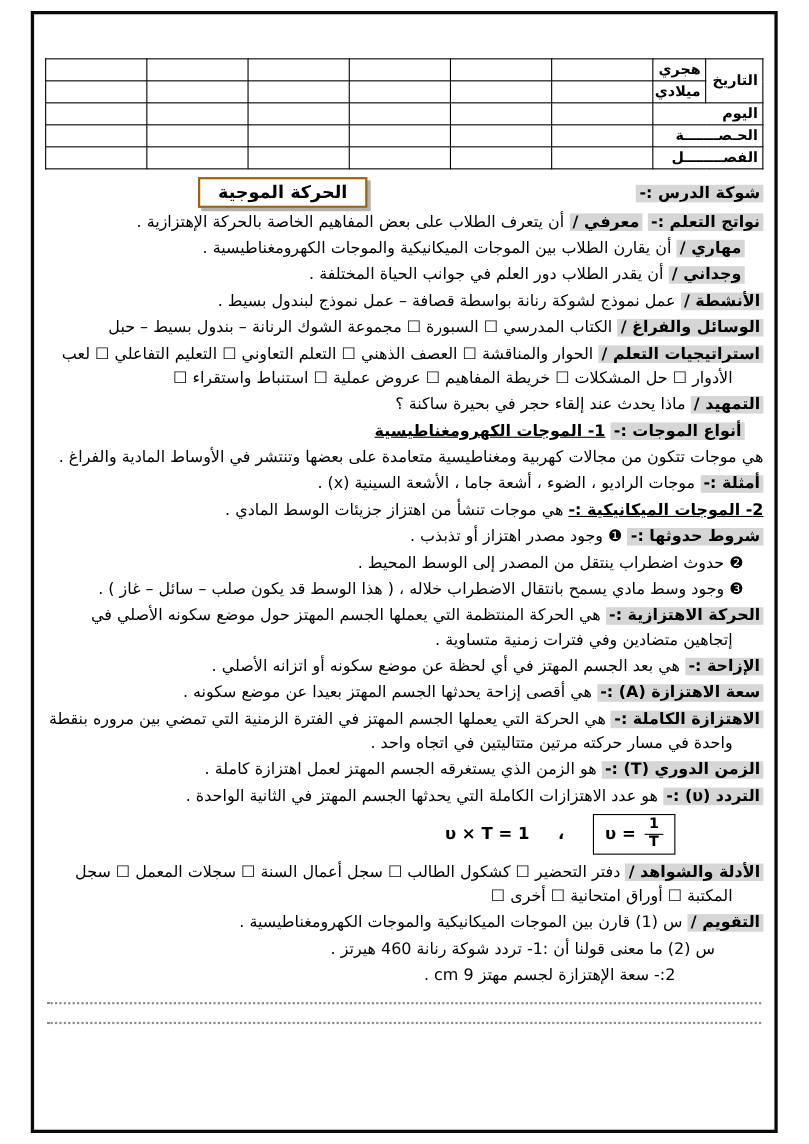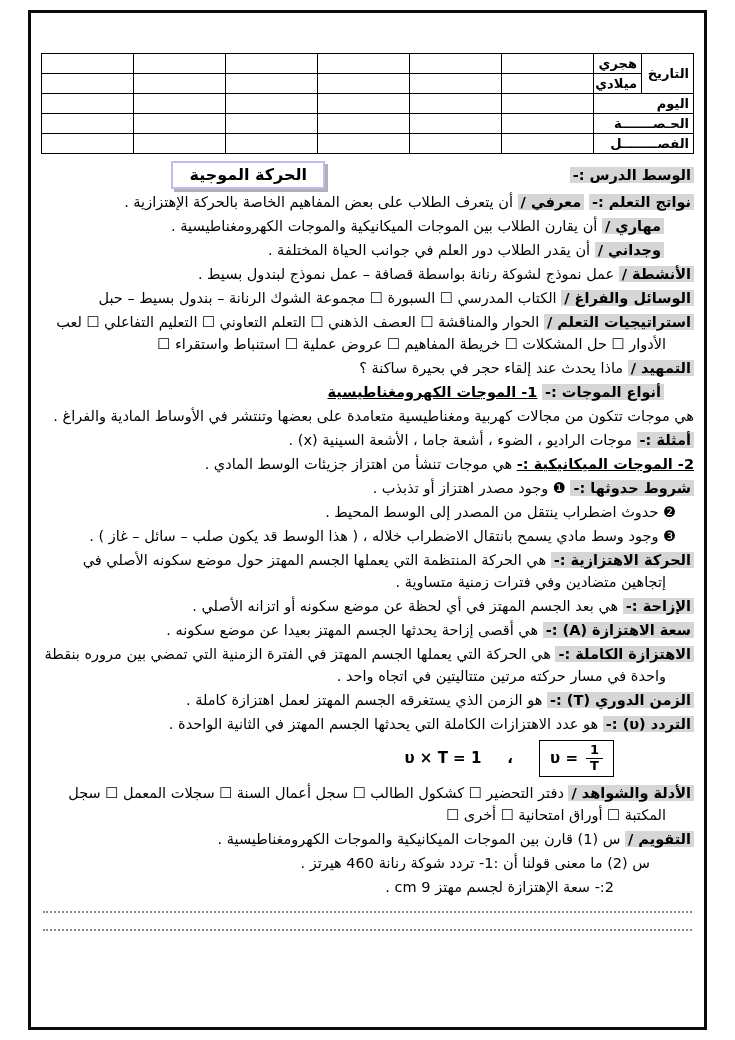--- a/index.html
+++ b/index.html
@@ -19,26 +19,26 @@
     border:1.2px solid #000; height:20px; font-size:13px; padding:0 4px;
   }
   .header-table td.labelcell { font-weight:bold; text-align:right; }
   .header-table td.subcell { font-weight:bold; }
   
   .content { margin-top:7px; font-size:14.5px; line-height:22px; }
   .ln { margin:2px 0; padding-right:28px; text-indent:-28px; }
   .lbl { font-weight:bold; background:#d6d6d6; padding:0 3px; }
   .b { font-weight:bold; }
   .u { text-decoration:underline; }
-  .ind  { margin-right:30px; }
+  .ind  { margin-right:17px; }
   .indsm{ margin-right:18px; }
   .ind2 { margin-right:44px; }
   .ind3 { margin-right:80px; }
   .title-box {
-    display:inline-block; border:2px solid #c4b5fd; box-shadow:3px 3px 0 #b0b0b0;
+    display:inline-block; border:2px solid #a16207; box-shadow:3px 3px 0 #b0b0b0;
     padding:1px 16px; font-weight:bold; font-size:16px; margin-right:240px; text-indent:0;
   }
   
   .formula {
     display:flex; align-items:center; gap:26px;
     margin:5px 80px 5px 0; font-weight:bold; font-size:15px;
   }
   .frac-box {
     border:1.5px solid #000; padding:2px 10px;
     display:inline-flex; align-items:center; gap:8px; direction:ltr;
@@ -123,21 +123,21 @@
       <td class="empty"></td>
       <td class="empty"></td>
       <td class="empty"></td>
     </tr>
   </tbody>
     </table>
 
   <div class="content">
 
     <p class="ln">
-      <span class="lbl">الوسط الدرس :-</span>
+      <span class="lbl">شوكة الدرس :-</span>
       <span class="title-box">الحركة الموجية</span>
     </p>
 
     <p class="ln">
       <span class="lbl">نواتج التعلم :-</span>
       <span class="lbl">معرفي /</span>
       <span>أن يتعرف الطلاب على بعض المفاهيم الخاصة بالحركة الإهتزازية .</span>
     </p>
     <p class="ln ind">
       <span class="lbl">مهاري /</span>

